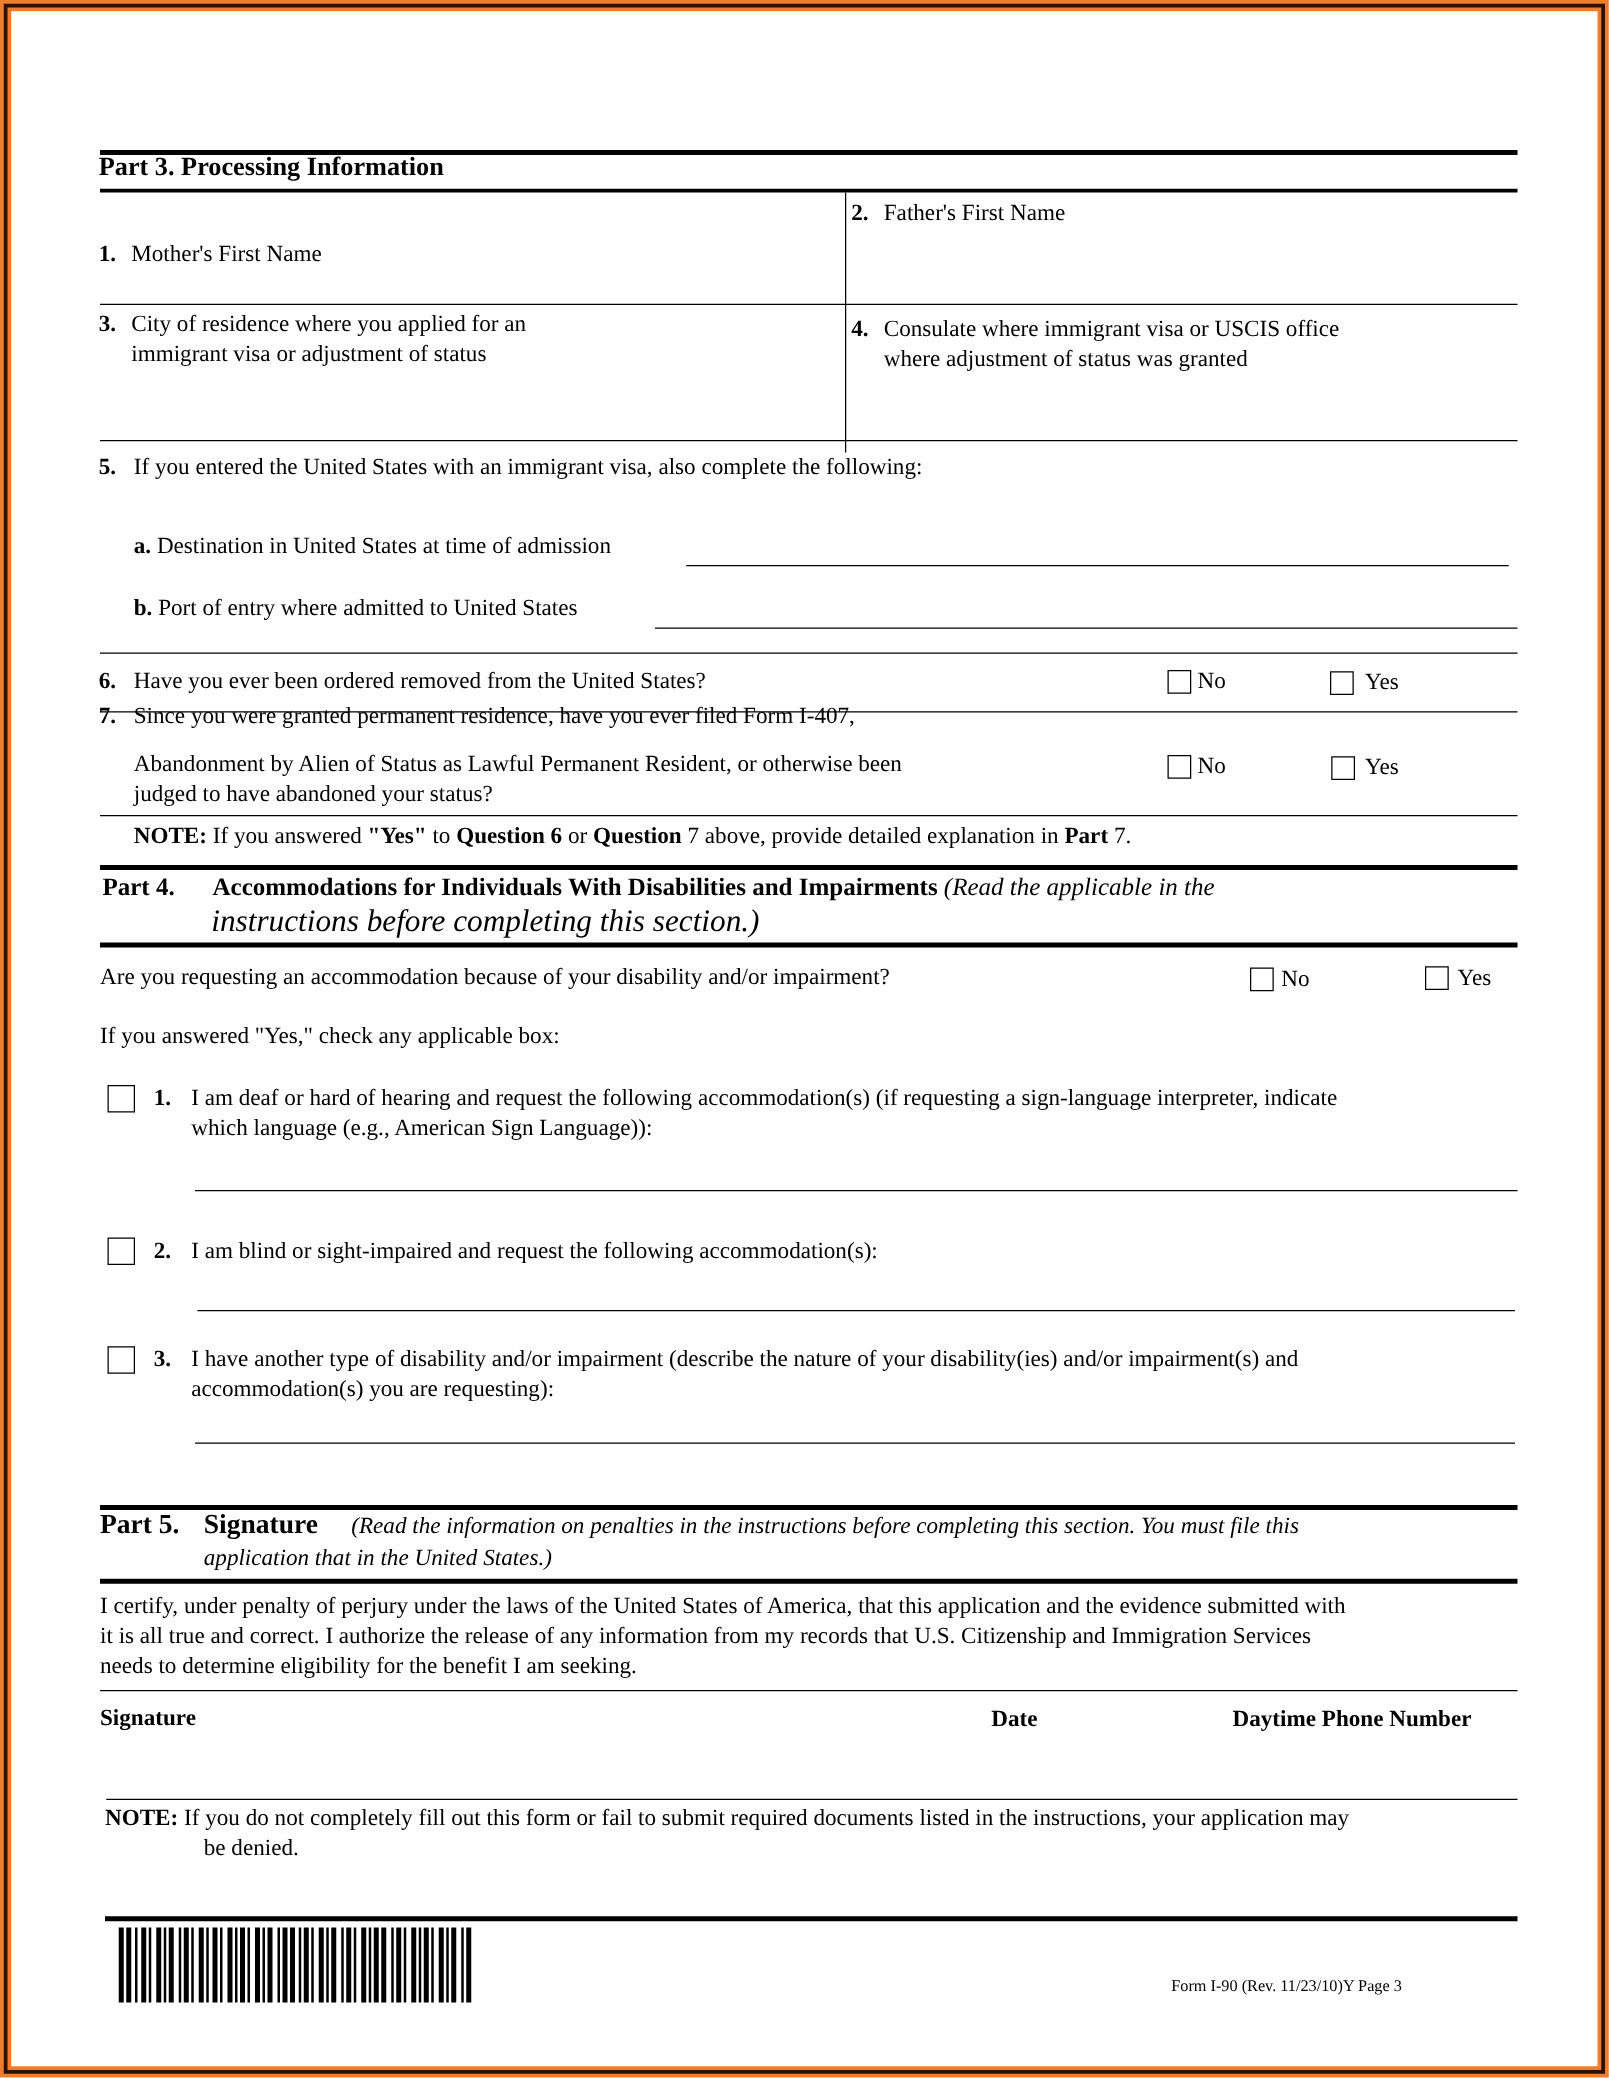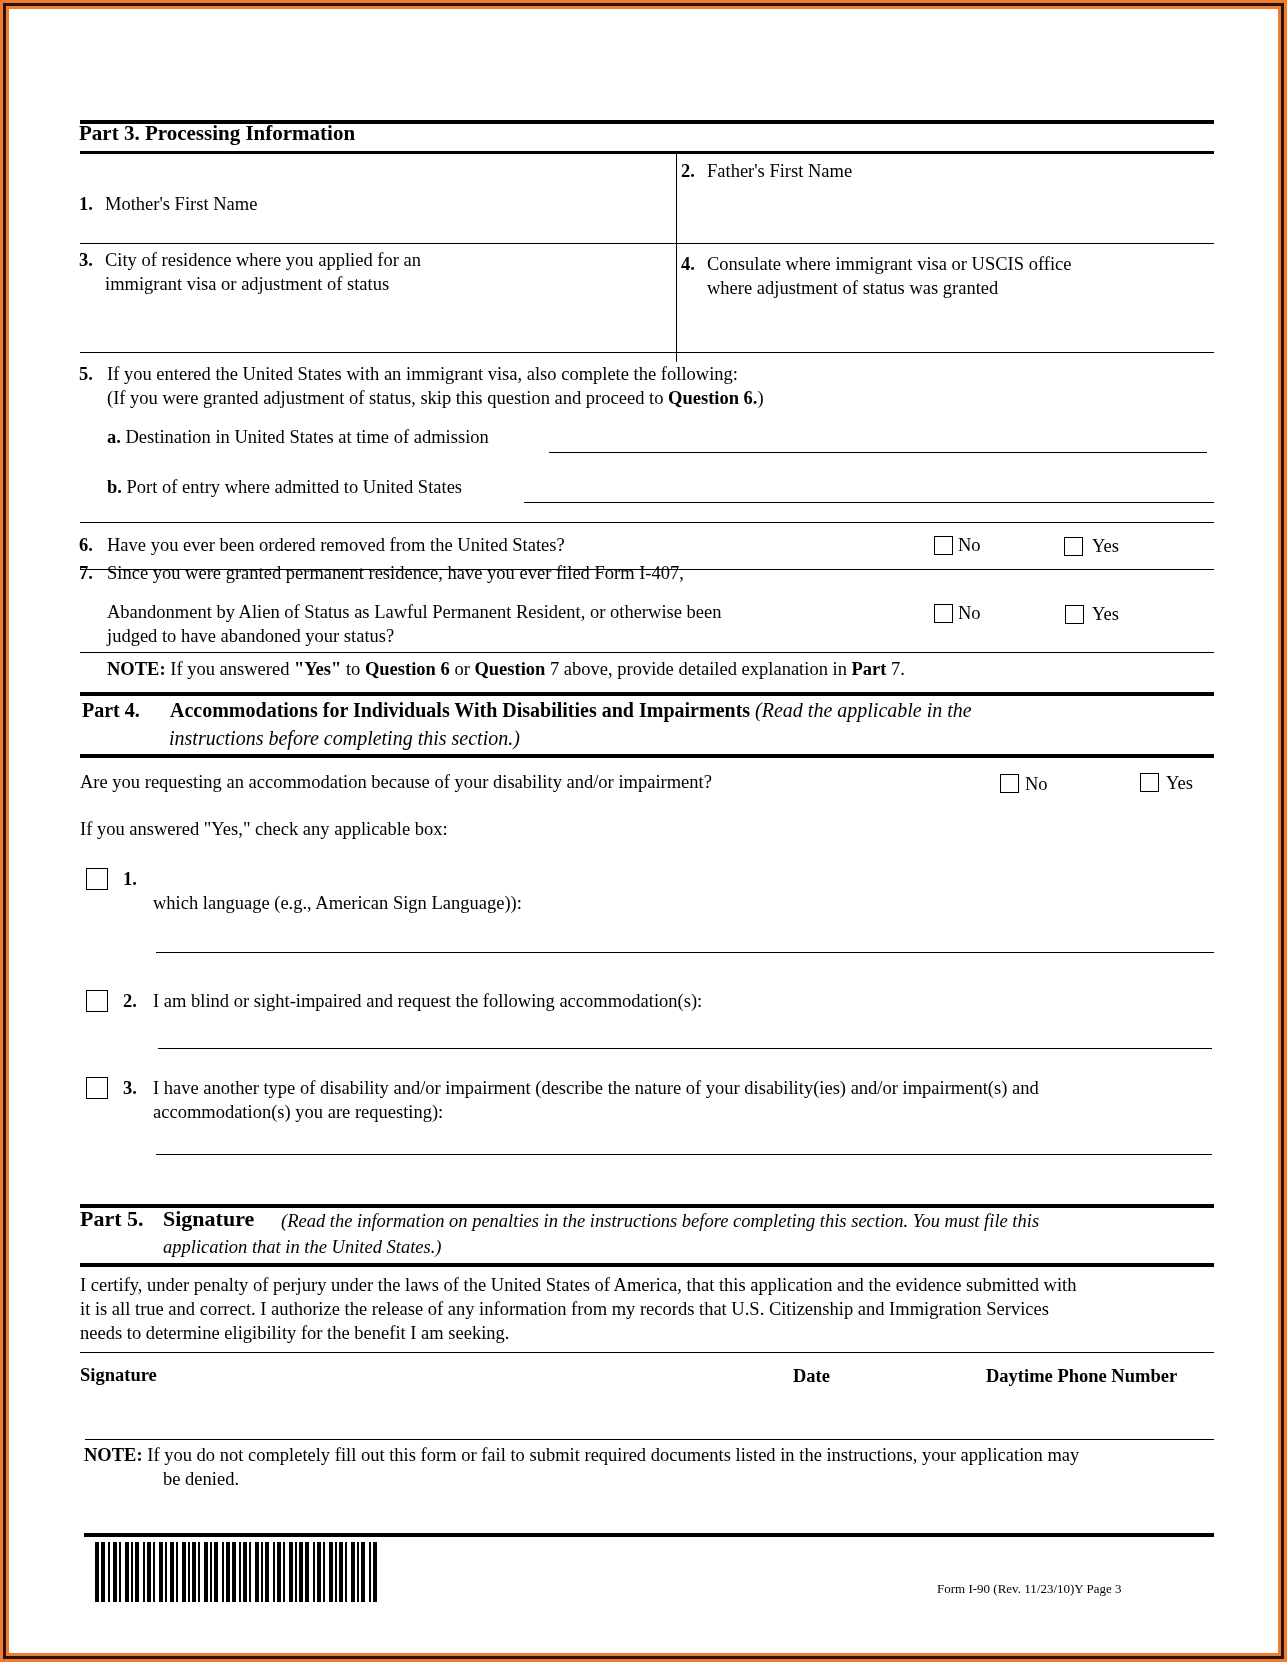--- a/index.html
+++ b/index.html
@@ -57,21 +57,20 @@
 
   <div class="t" style="left:70px; top:239px;"><span class="num">3.</span><span>City of residence where you applied for an</span></div>
   <div class="t" style="left:96px; top:263px;">immigrant visa or adjustment of status</div>
   <input class="field" style="left: 70px; top: 292px; width: 550px; height: 56px;" value="">
   <div class="t" style="left:672px; top:243px;"><span class="num">4.</span><span>Consulate where immigrant visa or USCIS office</span></div>
   <div class="t" style="left:698px; top:267px;">where adjustment of status was granted</div>
   <input class="field" style="left: 672px; top: 296px; width: 525px; height: 52px;" value="">
   <div class="rule" style="left:71px; top:343px; width:1134px; height:1px;"></div>
 
   <div class="t" style="left:70px; top:353px;"><span class="num" style="width:28px">5.</span><span>If you entered the United States with an immigrant visa, also complete the following:</span></div>
-  <div class="t" style="left:98px; top:377px;"><span>(If you were granted adjustment of status, skip this question and proceed to </span><span class="b">Question 6.</span><span>)</span></div>
   <div class="t" style="left:98px; top:416px;"><span class="b">a.</span> <span>Destination in United States at time of admission</span></div>
   <input class="field" style="left: 540px; top: 414px; width: 655px; height: 24px;" value="">
   <div class="rule" style="left:540px; top:443px; width:658px; height:1px;"></div>
   <div class="t" style="left:98px; top:466px;"><span class="b">b.</span> <span>Port of entry where admitted to United States</span></div>
   <input class="field" style="left: 515px; top: 464px; width: 680px; height: 24px;" value="">
   <div class="rule" style="left:515px; top:493px; width:690px; height:1px;"></div>
   <div class="rule" style="left:71px; top:513px; width:1134px; height:1px;"></div>
 
   <div class="t" style="left:70px; top:524px;"><span class="num" style="width:28px">6.</span><span>Have you ever been ordered removed from the United States?</span></div>
   <div class="cb" style="left:925px; top:527px;"></div>
@@ -87,33 +86,34 @@
   <div class="t" style="left:949px; top:592px;">No</div>
   <div class="cb" style="left:1056px; top:596px;"></div>
   <div class="t" style="left:1083px; top:593px;">Yes</div>
   <div class="rule" style="left:71px; top:643px; width:1134px; height:1px;"></div>
 
   <div class="t" style="left:98px; top:648px;"><span class="b">NOTE:</span><span> If you answered </span><span class="b">"Yes"</span><span> to </span><span class="b">Question 6</span><span> or </span><span class="b">Question</span><span> 7 above, provide detailed explanation in </span><span class="b">Part</span><span> 7.</span></div>
 
   <div class="rule" style="left:71px; top:683px; width:1134px; height:4px;"></div>
   <div class="t b" style="left:73px; top:688px; font-size:20px; line-height:26px;">Part 4.</div>
   <div class="t" style="left:161px; top:688px; font-size:20px; line-height:26px;"><span class="b">Accommodations for Individuals With Disabilities and Impairments</span><span class="i"> (Read the applicable in the</span></div>
-  <div class="t i" style="left:160px; top:716px; font-size:20px; line-height:26px;">instructions before completing this section.)</div>
+  <div class="t i" style="left:160px; top:716px; font-size:25px; line-height:26px;">instructions before completing this section.)</div>
   <div class="rule" style="left:71px; top:745px; width:1134px; height:4px;"></div>
 
   <div class="t" style="left:71px; top:761px;">Are you requesting an accommodation because of your disability and/or impairment?</div>
   <div class="cb" style="left:991px; top:765px;"></div>
   <div class="t" style="left:1016px; top:763px;">No</div>
   <div class="cb" style="left:1131px; top:764px;"></div>
   <div class="t" style="left:1157px; top:762px;">Yes</div>
 
   <div class="t" style="left:71px; top:808px;">If you answered "Yes," check any applicable box:</div>
 
   <div class="cb big" style="left:77px; top:859px;"></div>
   <div class="t b" style="left:114px; top:858px;">1.</div>
+  <div class="t" style="left:144px; top:858px;">I am deaf or hard of hearing and request the following accommodation(s) (if requesting a sign-language interpreter, indicate</div>
   <div class="t" style="left:144px; top:882px;">which language (e.g., American Sign Language)):</div>
   <input class="field" style="left: 147px; top: 920px; width: 1050px; height: 22px;" value="">
   <div class="rule" style="left:147px; top:943px; width:1058px; height:1px;"></div>
 
   <div class="cb big" style="left:77px; top:981px;"></div>
   <div class="t b" style="left:114px; top:980px;">2.</div>
   <div class="t" style="left:144px; top:980px;">I am blind or sight-impaired and request the following accommodation(s):</div>
   <input class="field" style="left: 149px; top: 1016px; width: 1050px; height: 22px;" value="">
   <div class="rule" style="left:149px; top:1039px; width:1054px; height:1px;"></div>
 

